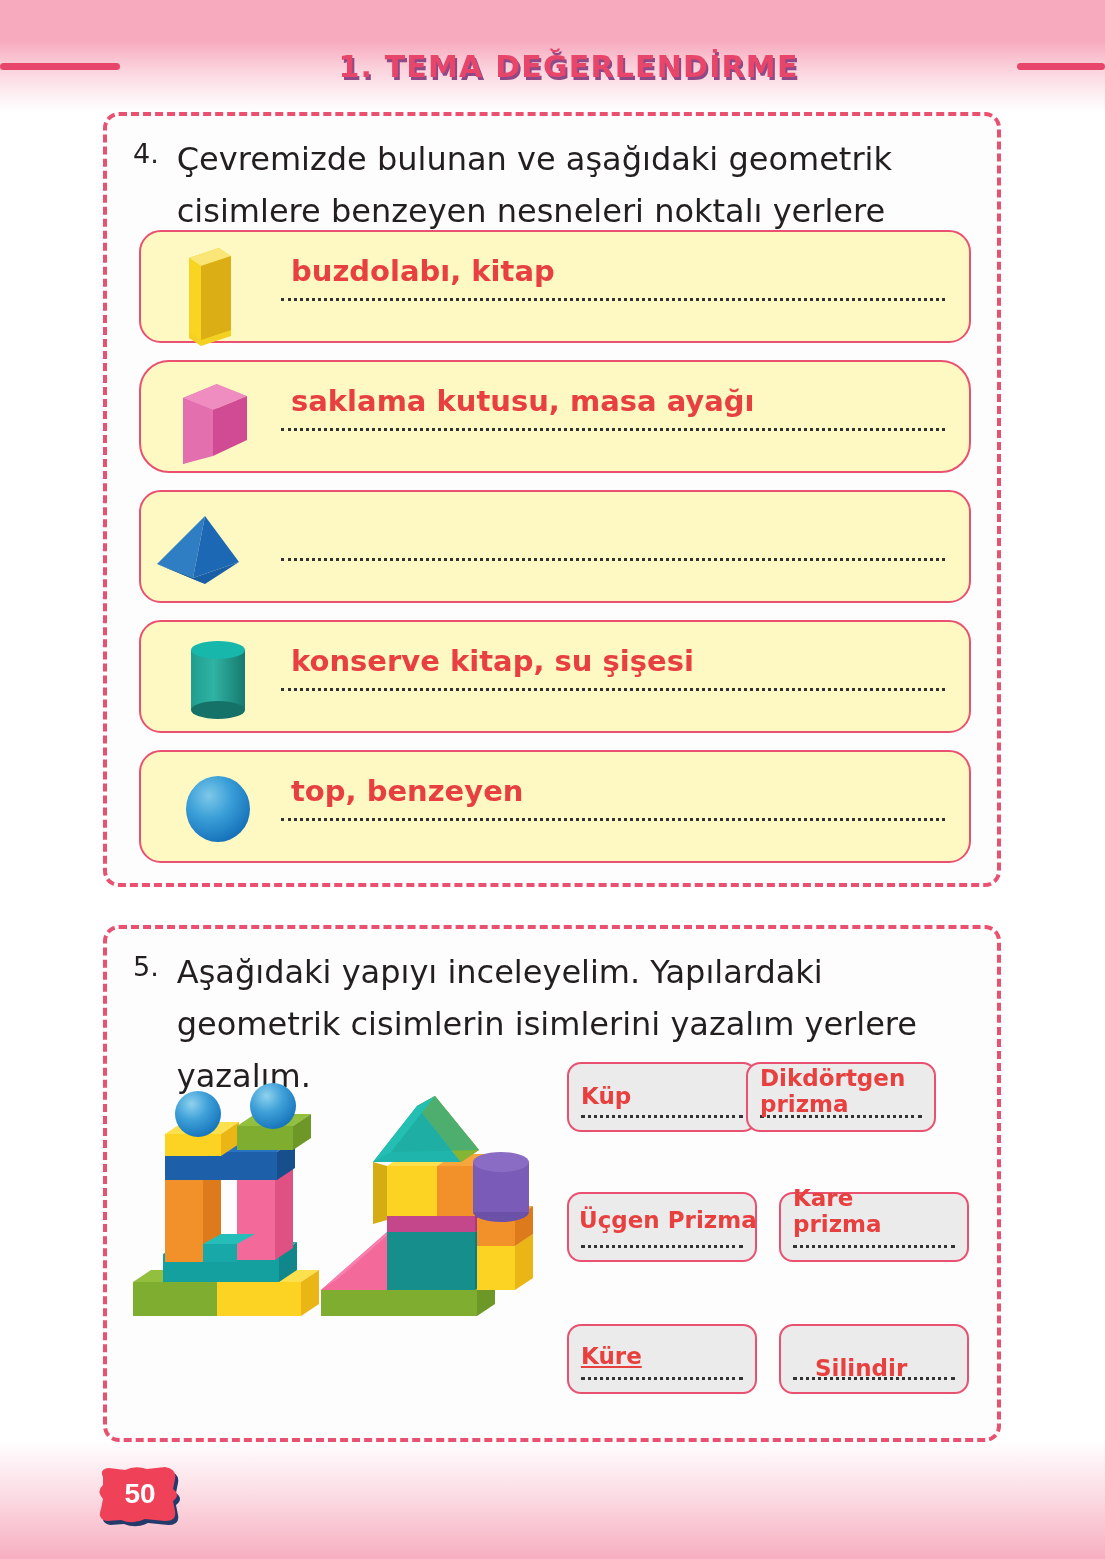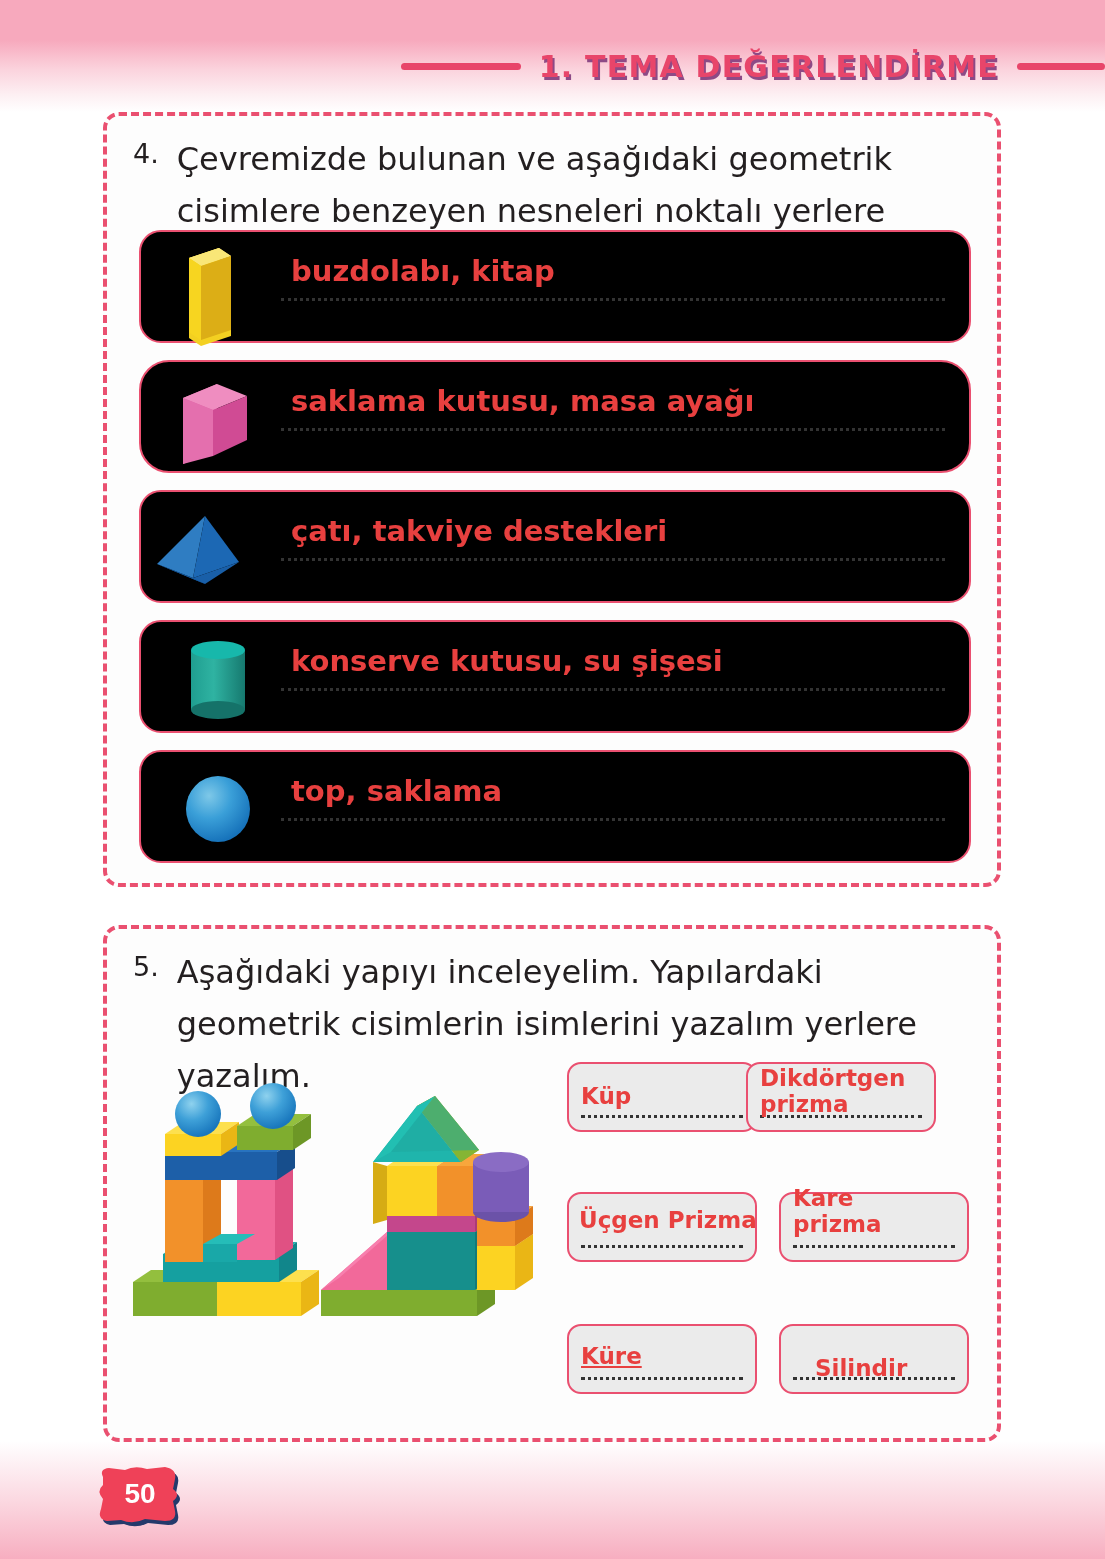--- a/index.html
+++ b/index.html
@@ -37,21 +37,21 @@
   }
 
   
   .header-wrap {
     position: absolute;
     top: 40px; left: 0;
     width: 1105px;
     height: 52px;
     display: flex;
     align-items: center;
-    justify-content: flex-end;
+    justify-content: space-between;
     gap: 18px;
   }
   .rule {
     height: 7px;
     background: #e8456a;
     border-radius: 4px;
   }
   .rule-left  { width: 120px; }
   .rule-right { width: 88px; }
   .header-title {
@@ -94,21 +94,21 @@
     font-family: "DejaVu Sans", sans-serif;
     max-width: 790px;
   }
 
   
   .shape-row {
     position: absolute;
     left: 32px;
     width: 832px;
     height: 113px;
-    background: #000000;
+    background: #fef9c3;
     border: 2px solid #ea5070;
     border-radius: 22px;
   }
   .shape-icon {
     position: absolute;
     left: 22px; top: 0;
     width: 110px; height: 113px;
   }
   .answer-zone {
     position: absolute;
@@ -246,61 +246,60 @@
       <div class="shape-icon" style="left:6px;width:130px;">
         <svg width="130" height="113" viewBox="0 0 130 113">
           <polygon points="58,24 10,72 46,86" fill="#2f7dc2"></polygon>
           <polygon points="58,24 46,86 92,70" fill="#1c68b4"></polygon>
           <polygon points="10,72 46,86 92,70 58,92" fill="#195fa8"></polygon>
           <polygon points="10,72 58,92 46,86" fill="#14589c"></polygon>
         </svg>
       </div>
       <div class="answer-zone">
         <div class="dotline"></div>
-        <div class="answer-text">çatı, takviye destekleri</div>
       </div>
     </div>
 
     <div class="shape-row" style="top:504px;">
       <div class="shape-icon">
         <svg width="110" height="113" viewBox="0 0 110 113">
           <defs>
             <linearGradient id="cylg" x1="0" y1="0" x2="1" y2="0">
               <stop offset="0%" stop-color="#1f9e90"></stop>
               <stop offset="42%" stop-color="#2fb3a2"></stop>
               <stop offset="100%" stop-color="#16796f"></stop>
             </linearGradient>
           </defs>
           <rect x="28" y="28" width="54" height="60" fill="url(#cylg)"></rect>
           <ellipse cx="55" cy="88" rx="27" ry="9" fill="#157269"></ellipse>
           <ellipse cx="55" cy="28" rx="27" ry="9" fill="#17b8ab"></ellipse>
         </svg>
       </div>
       <div class="answer-zone">
         <div class="dotline"></div>
-        <div class="answer-text">konserve kutusu, su şişesi</div>
+        <div class="answer-text">konserve kitap, su şişesi</div>
       </div>
     </div>
 
     <div class="shape-row" style="top:634px;">
       <div class="shape-icon">
         <svg width="110" height="113" viewBox="0 0 110 113">
           <defs>
             <radialGradient id="sphg" cx="36%" cy="30%" r="72%">
               <stop offset="0%" stop-color="#7ec8e8"></stop>
               <stop offset="48%" stop-color="#3a9fd8"></stop>
               <stop offset="100%" stop-color="#1672ba"></stop>
             </radialGradient>
           </defs>
           <ellipse cx="55" cy="57" rx="32" ry="33" fill="url(#sphg)"></ellipse>
         </svg>
       </div>
       <div class="answer-zone">
         <div class="dotline"></div>
-        <div class="answer-text">top, saklama</div>
+        <div class="answer-text">top, benzeyen</div>
       </div>
     </div>
 
   </div>
 
   <div class="qblock" id="q5">
 
     <div class="qhead" style="left:26px; top:18px;">
       <div class="qnum">5.</div>
       <div class="qtext">Aşağıdaki yapıyı inceleyelim. Yapılardaki geometrik cisimlerin isimlerini yazalım yerlere yazalım.</div>

